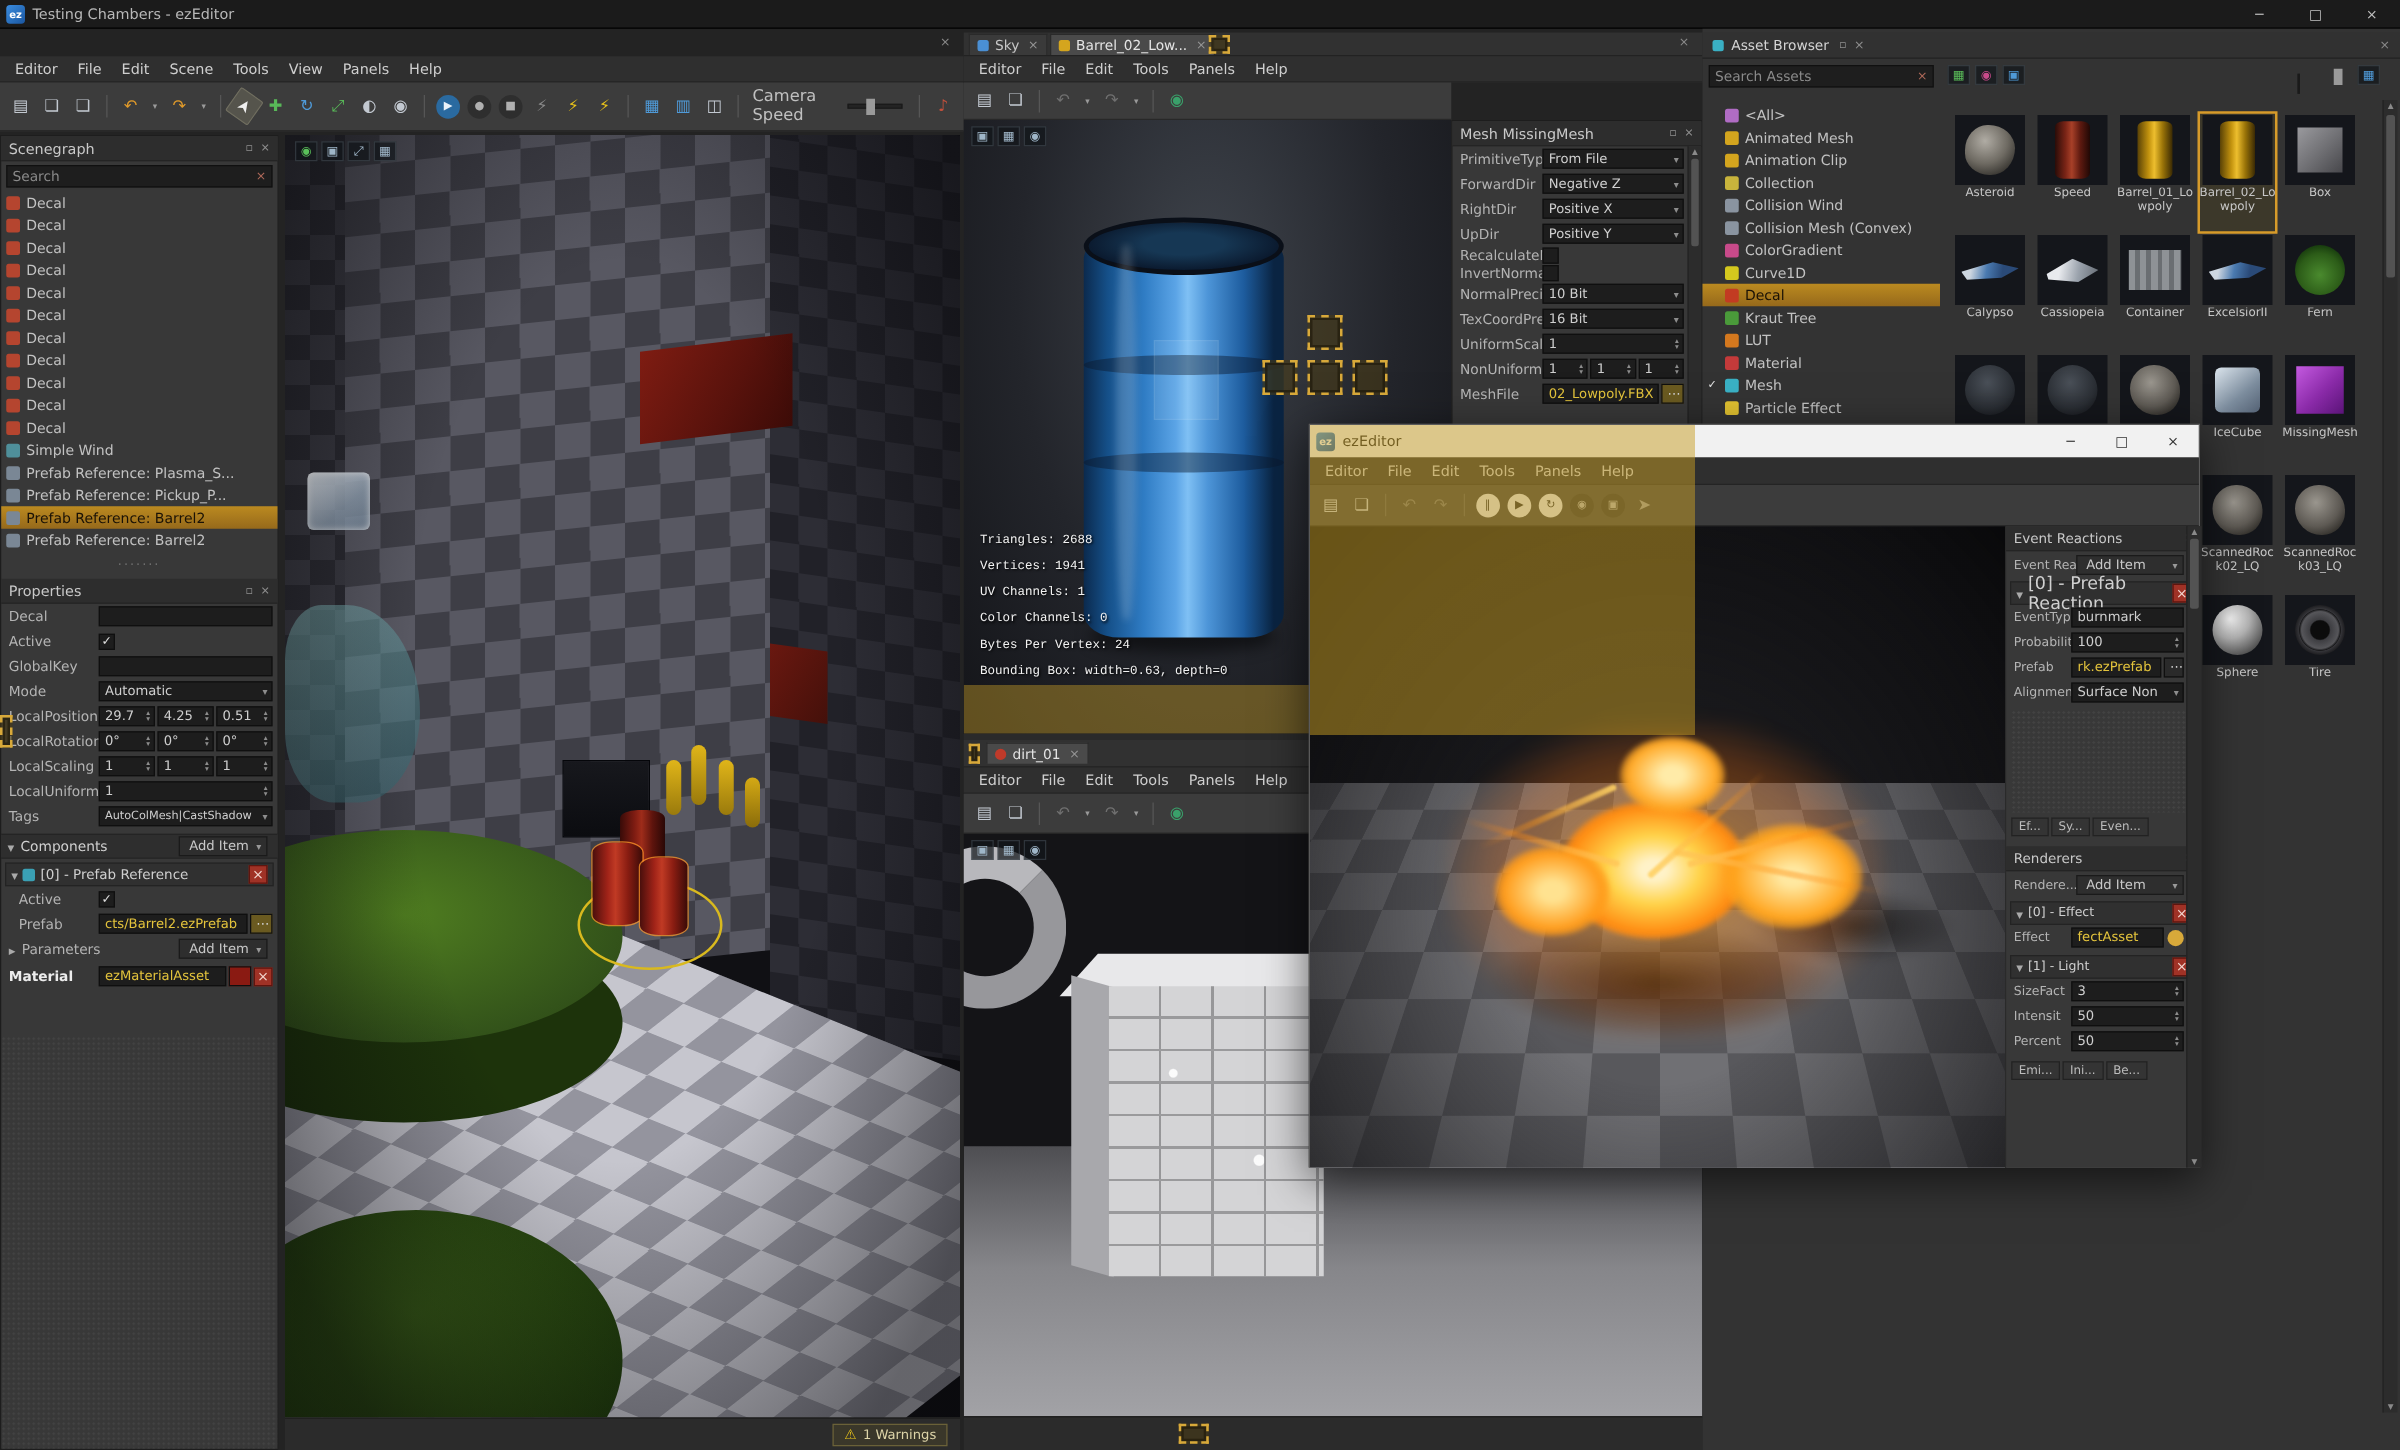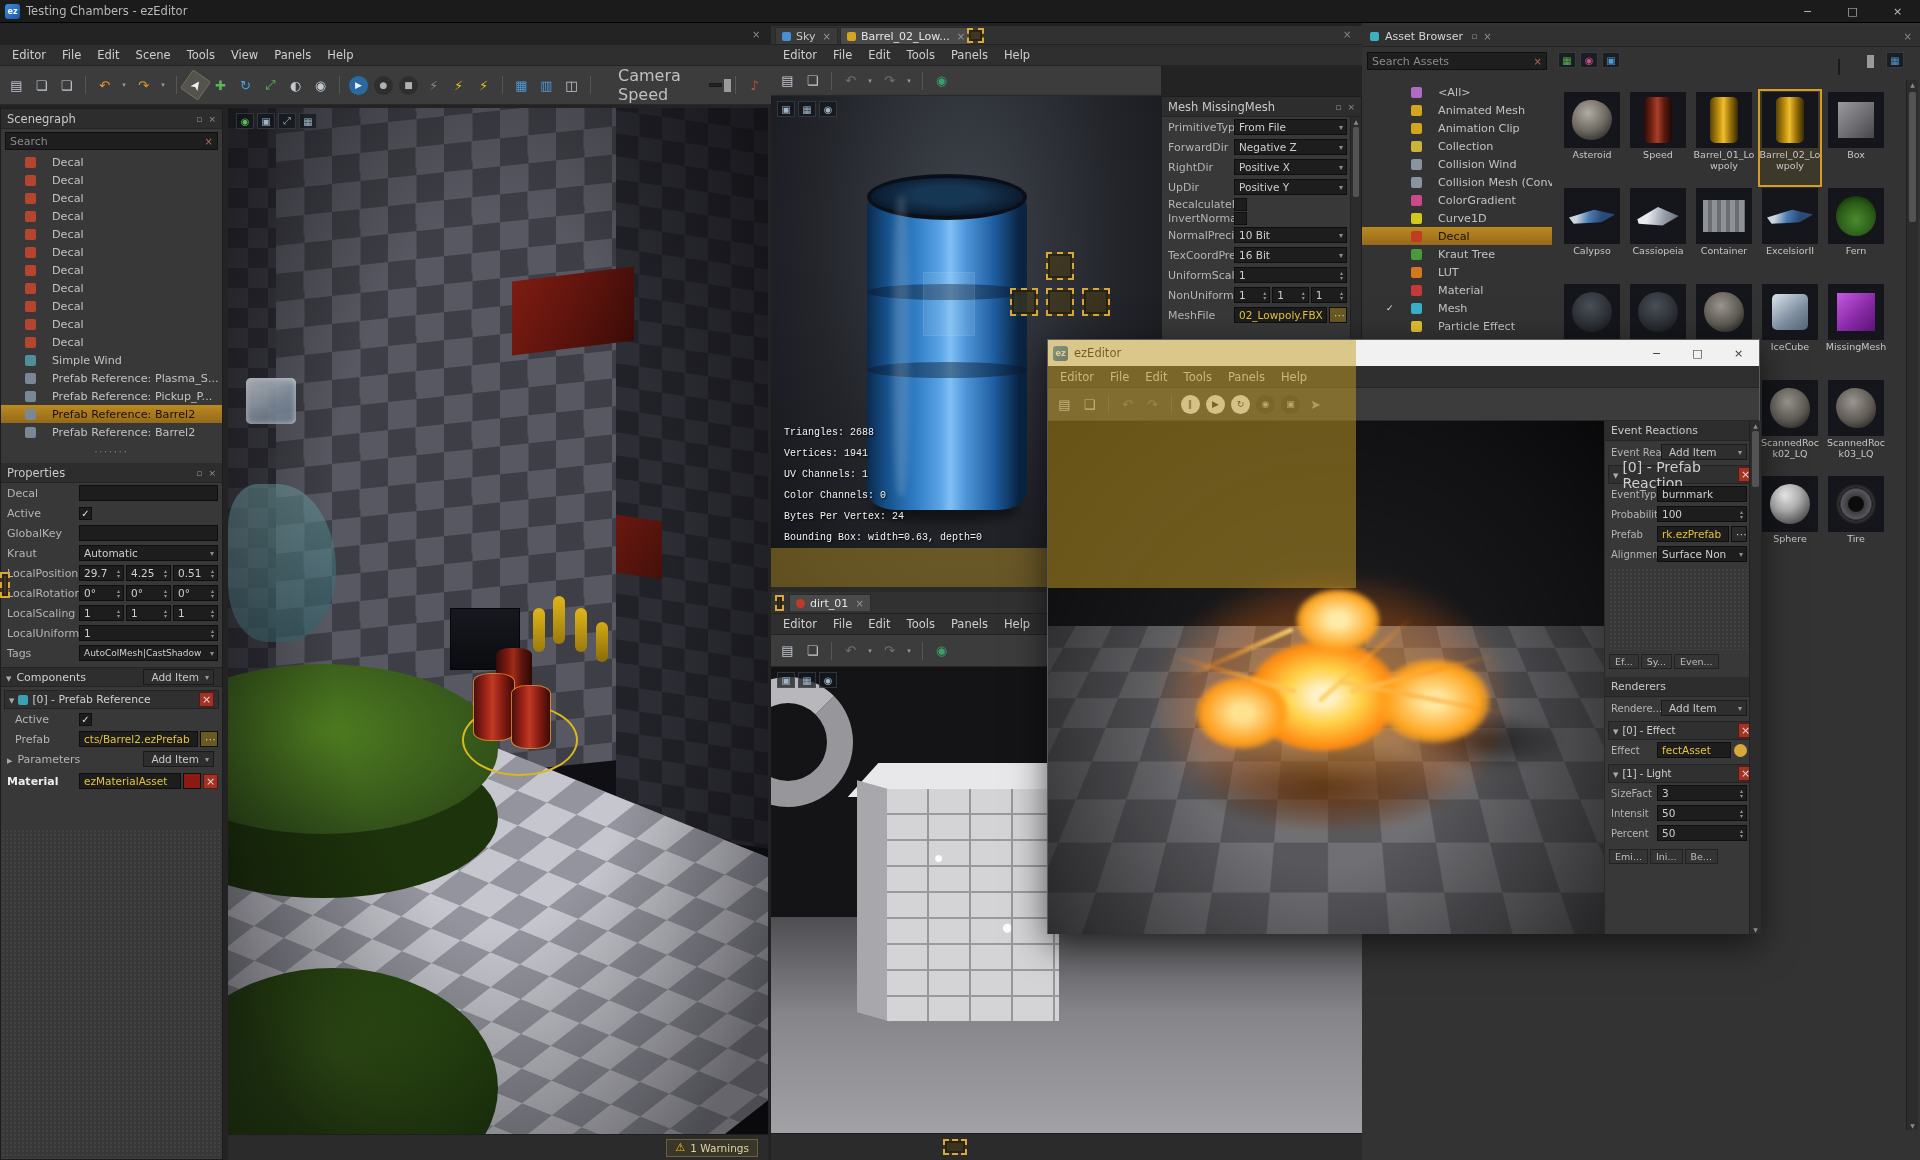--- a/index.html
+++ b/index.html
@@ -51,21 +51,21 @@
 .vico{width:18px;height:16px;background:rgba(18,22,27,.72);border:1px solid rgba(90,100,110,.4);color:#9fb6c8;font-size:10px;display:flex;align-items:center;justify-content:center}
 
 
 .panel{background:#383838;border:1px solid #1d1d1d}
 .phead{display:flex;align-items:center;background:#2d2d2d;color:#c9c9c9;font-size:11.5px;padding:0 6px;border-bottom:1px solid #242424;height:20px}
 .pgl{margin-left:auto;color:#8f8f8f;font-size:9px;display:flex;gap:6px}
 .search{display:flex;align-items:center;background:#1e1e1e;border:1px solid #101010;height:18px;padding:0 4px}
 .search input{flex:1;background:transparent;border:none;outline:none;color:#d0d0d0;font-size:11px;font-family:inherit;min-width:0}
 .search input::placeholder{color:#8a8a8a}
 .sclear{color:#b06a5a;font-size:10px}.sclear::before{content:"×"}
-.titem{display:flex;align-items:center;height:18px;padding-left:24px;gap:16px;font-size:11.2px;color:#c2c2c2;white-space:nowrap;overflow:hidden}
+.titem{display:flex;align-items:center;height:18px;padding-left:4px;gap:5px;font-size:11.2px;color:#c2c2c2;white-space:nowrap;overflow:hidden}
 .titem.selected{background:linear-gradient(#bb8a20,#96691b);color:#1a1206}
 .iconsq{width:11px;height:11px;border-radius:2px;flex:none}
 .tcheck{width:9px;color:#e0e0e0;font-size:9px;flex:none}
 .prow{display:flex;align-items:center;height:20px;font-size:11px;color:#b4b4b4;padding-right:4px}
 .plbl{width:78px;flex:none;padding-left:6px;white-space:nowrap;overflow:hidden}
 .ctl{display:flex;align-items:center;background:#1d1d1d;border:1px solid #0f0f0f;height:16px;padding:0 4px;color:#cfcfcf;font-size:10.5px;position:relative;white-space:nowrap;overflow:hidden}
 .ctl.fill{flex:1}
 .dd{padding-right:14px}
 .dd::after{content:"▾";position:absolute;right:3px;color:#8d8d8d;font-size:8px}
 .spin{padding-right:13px}
@@ -169,21 +169,21 @@
     <span class="ti rounddark g-dot" data-name="record-button"></span>
     <span class="ti rounddark g-stop" data-name="stop-button"></span>
     <span class="ti g-bolt" style="color:#8a8a8a" data-name="simulate-off-icon"></span>
     <span class="ti yellow g-bolt" data-name="simulate-icon"></span>
     <span class="ti yellow g-bolt" data-name="simulate-speed-icon"></span>
     <span class="tsep"></span>
     <span class="ti blue g-grid" data-name="grid-icon"></span>
     <span class="ti blue g-grid2" data-name="snap-icon"></span>
     <span class="ti g-mag" data-name="snap-pivot-icon"></span>
     <span class="tsep"></span>
-    <span style="font-size:16px;color:#c0c0c0;margin:0 20px" data-name="camera-speed-label">Camera Speed</span>
+    <span style="font-size:13px;color:#c0c0c0;margin:0 4px" data-name="camera-speed-label">Camera Speed</span>
     <span class="slider" data-name="camera-speed-slider">
         <i></i>
       </span>
     <span class="tsep"></span>
     <span class="ti red g-note" data-name="audio-icon"></span>
   </div>
 
   <div class="abs panel" style="left:0;top:108px;width:223px;height:1052px" data-name="scenegraph-panel">
     <div class="phead" data-name="scenegraph-header">
       <span data-name="scenegraph-title">Scenegraph</span>
@@ -293,21 +293,21 @@
       </div>
     <div class="prow">
         <span class="plbl" data-name="active-label">Active</span>
         <span class="chkbox on" data-name="active-checkbox"></span>
       </div>
     <div class="prow">
         <span class="plbl" data-name="globalkey-label">GlobalKey</span>
         <span class="ctl fill" data-name="globalkey-field"></span>
       </div>
     <div class="prow">
-        <span class="plbl" data-name="mode-label">Kraut</span>
+        <span class="plbl" data-name="mode-label">Mode</span>
         <span class="ctl dd fill" data-name="mode-dropdown">
           <span>Automatic</span>
         </span>
       </div>
     <div class="prow">
         <span class="plbl" data-name="localposition-label">LocalPosition</span>
       <span class="ctl spin fill" data-name="position-x-spinner">
           <span>29.7</span>
         </span>
       <span class="ctl spin fill" style="margin-left:2px" data-name="position-y-spinner">

